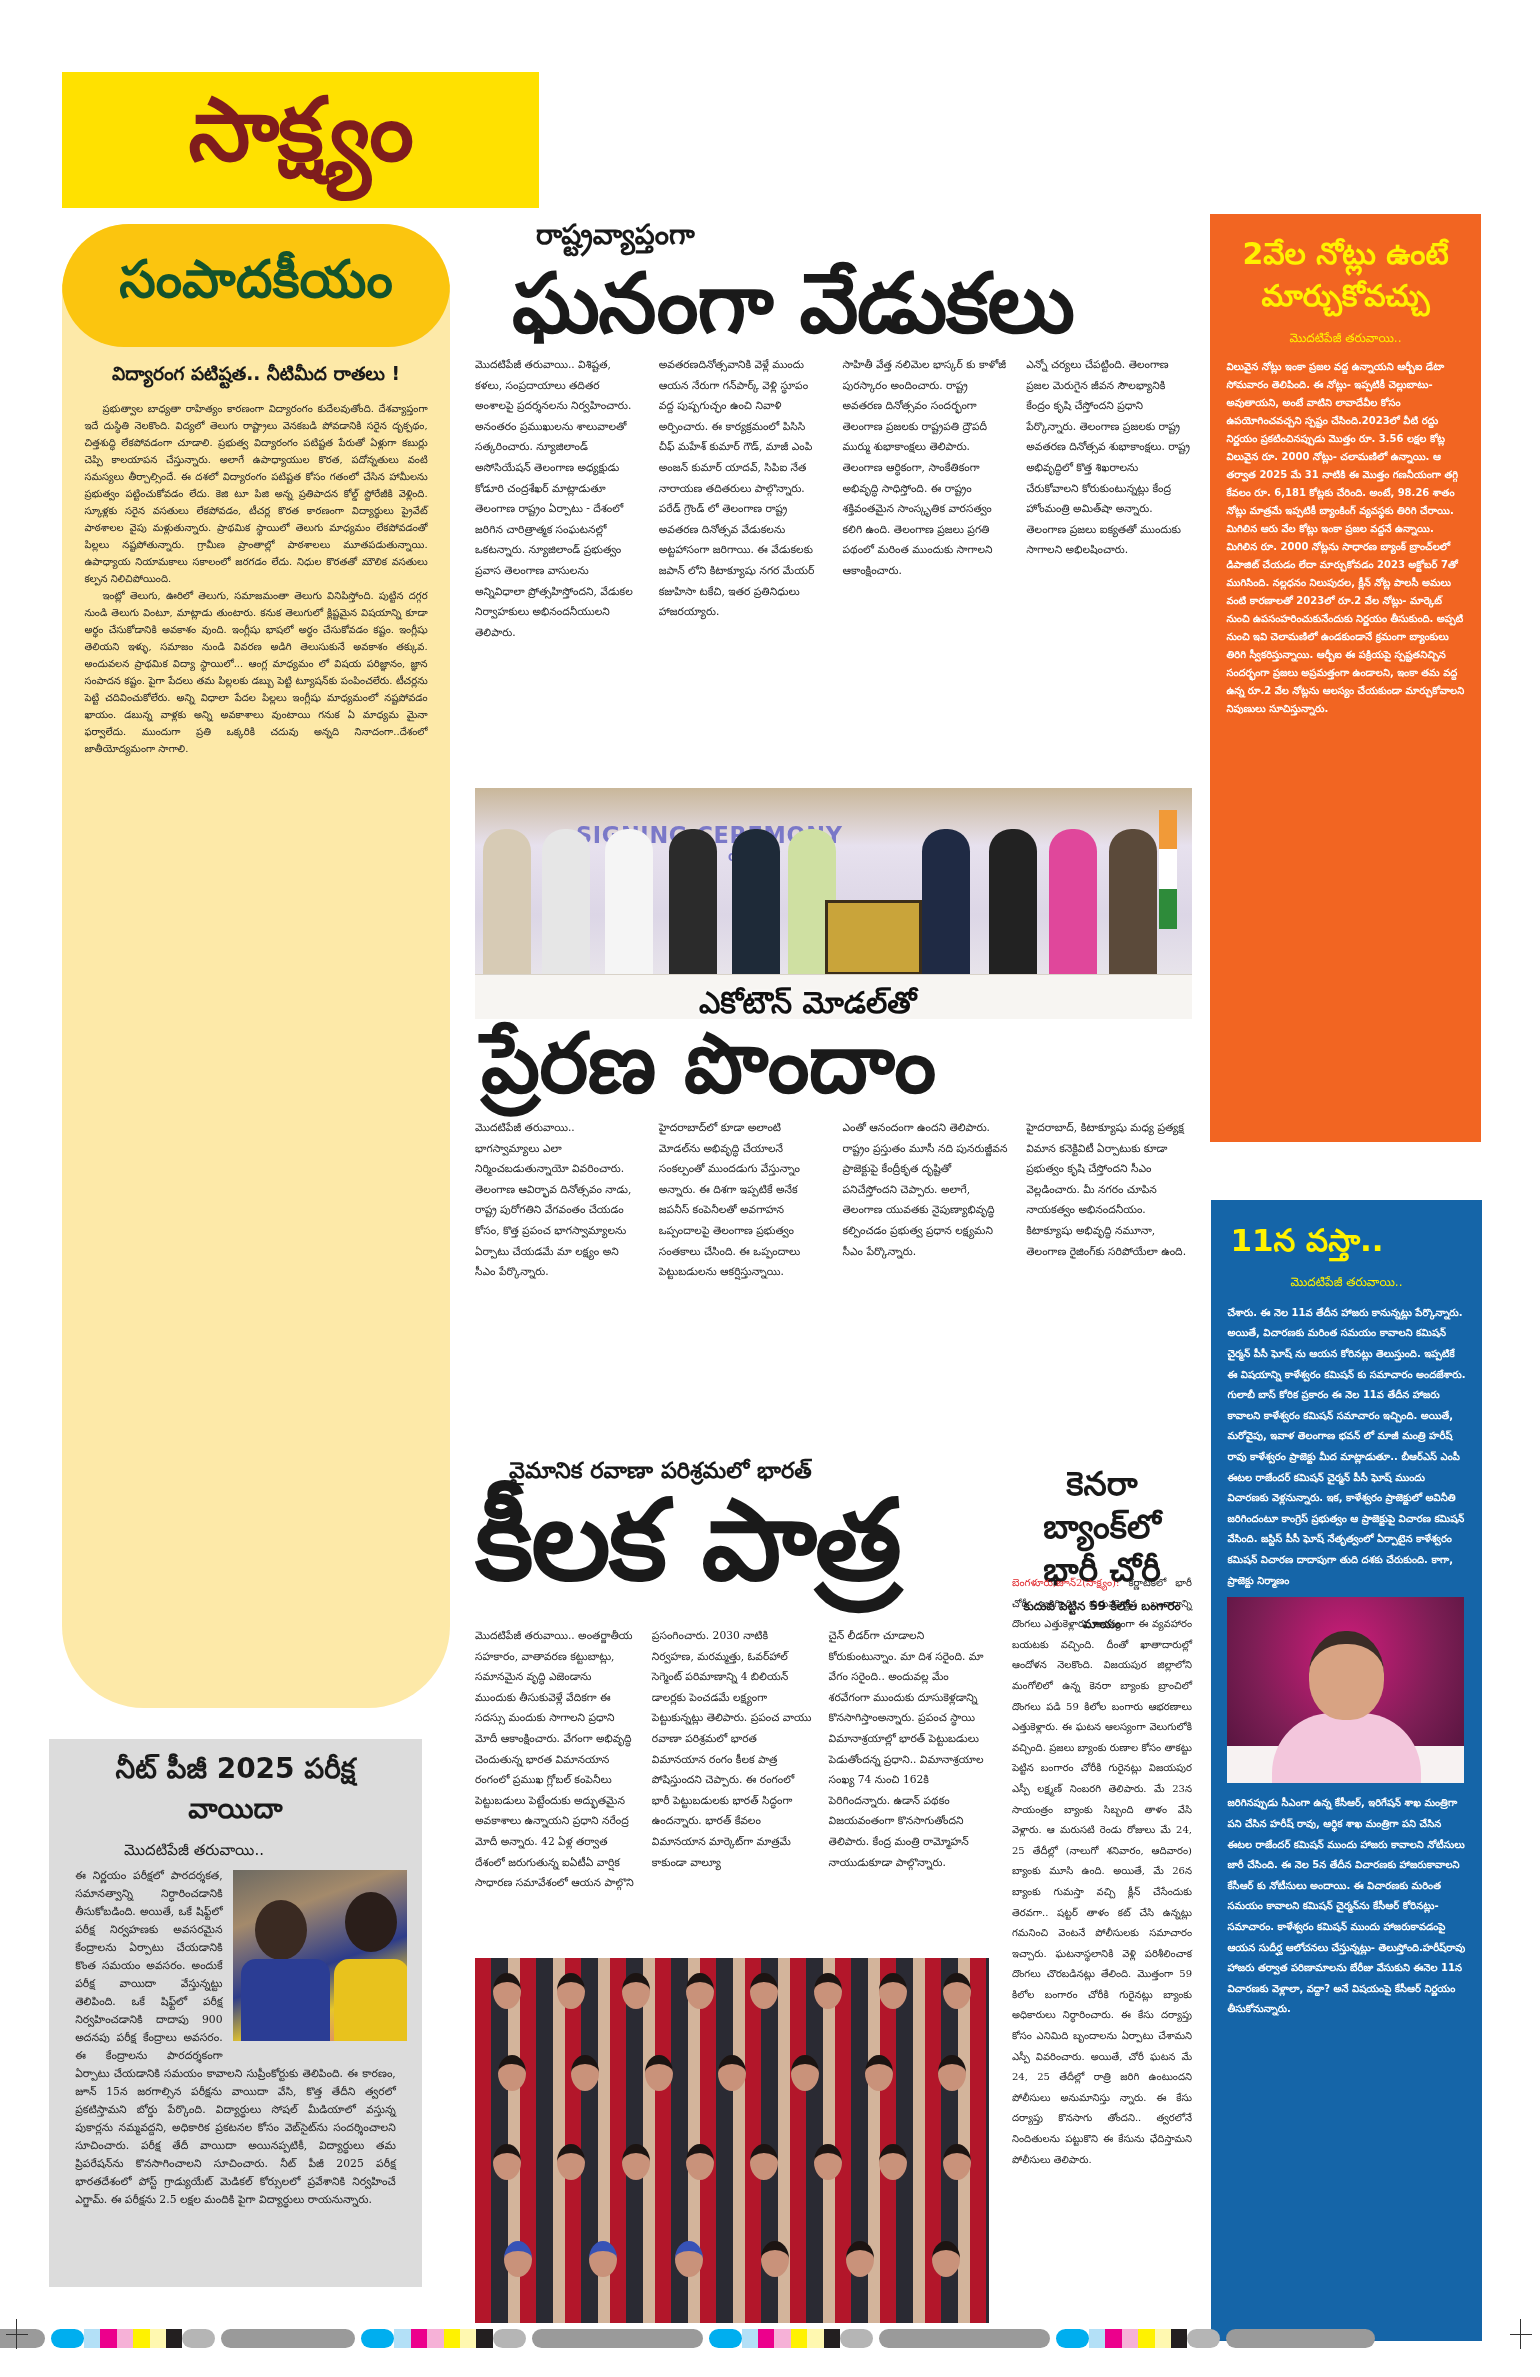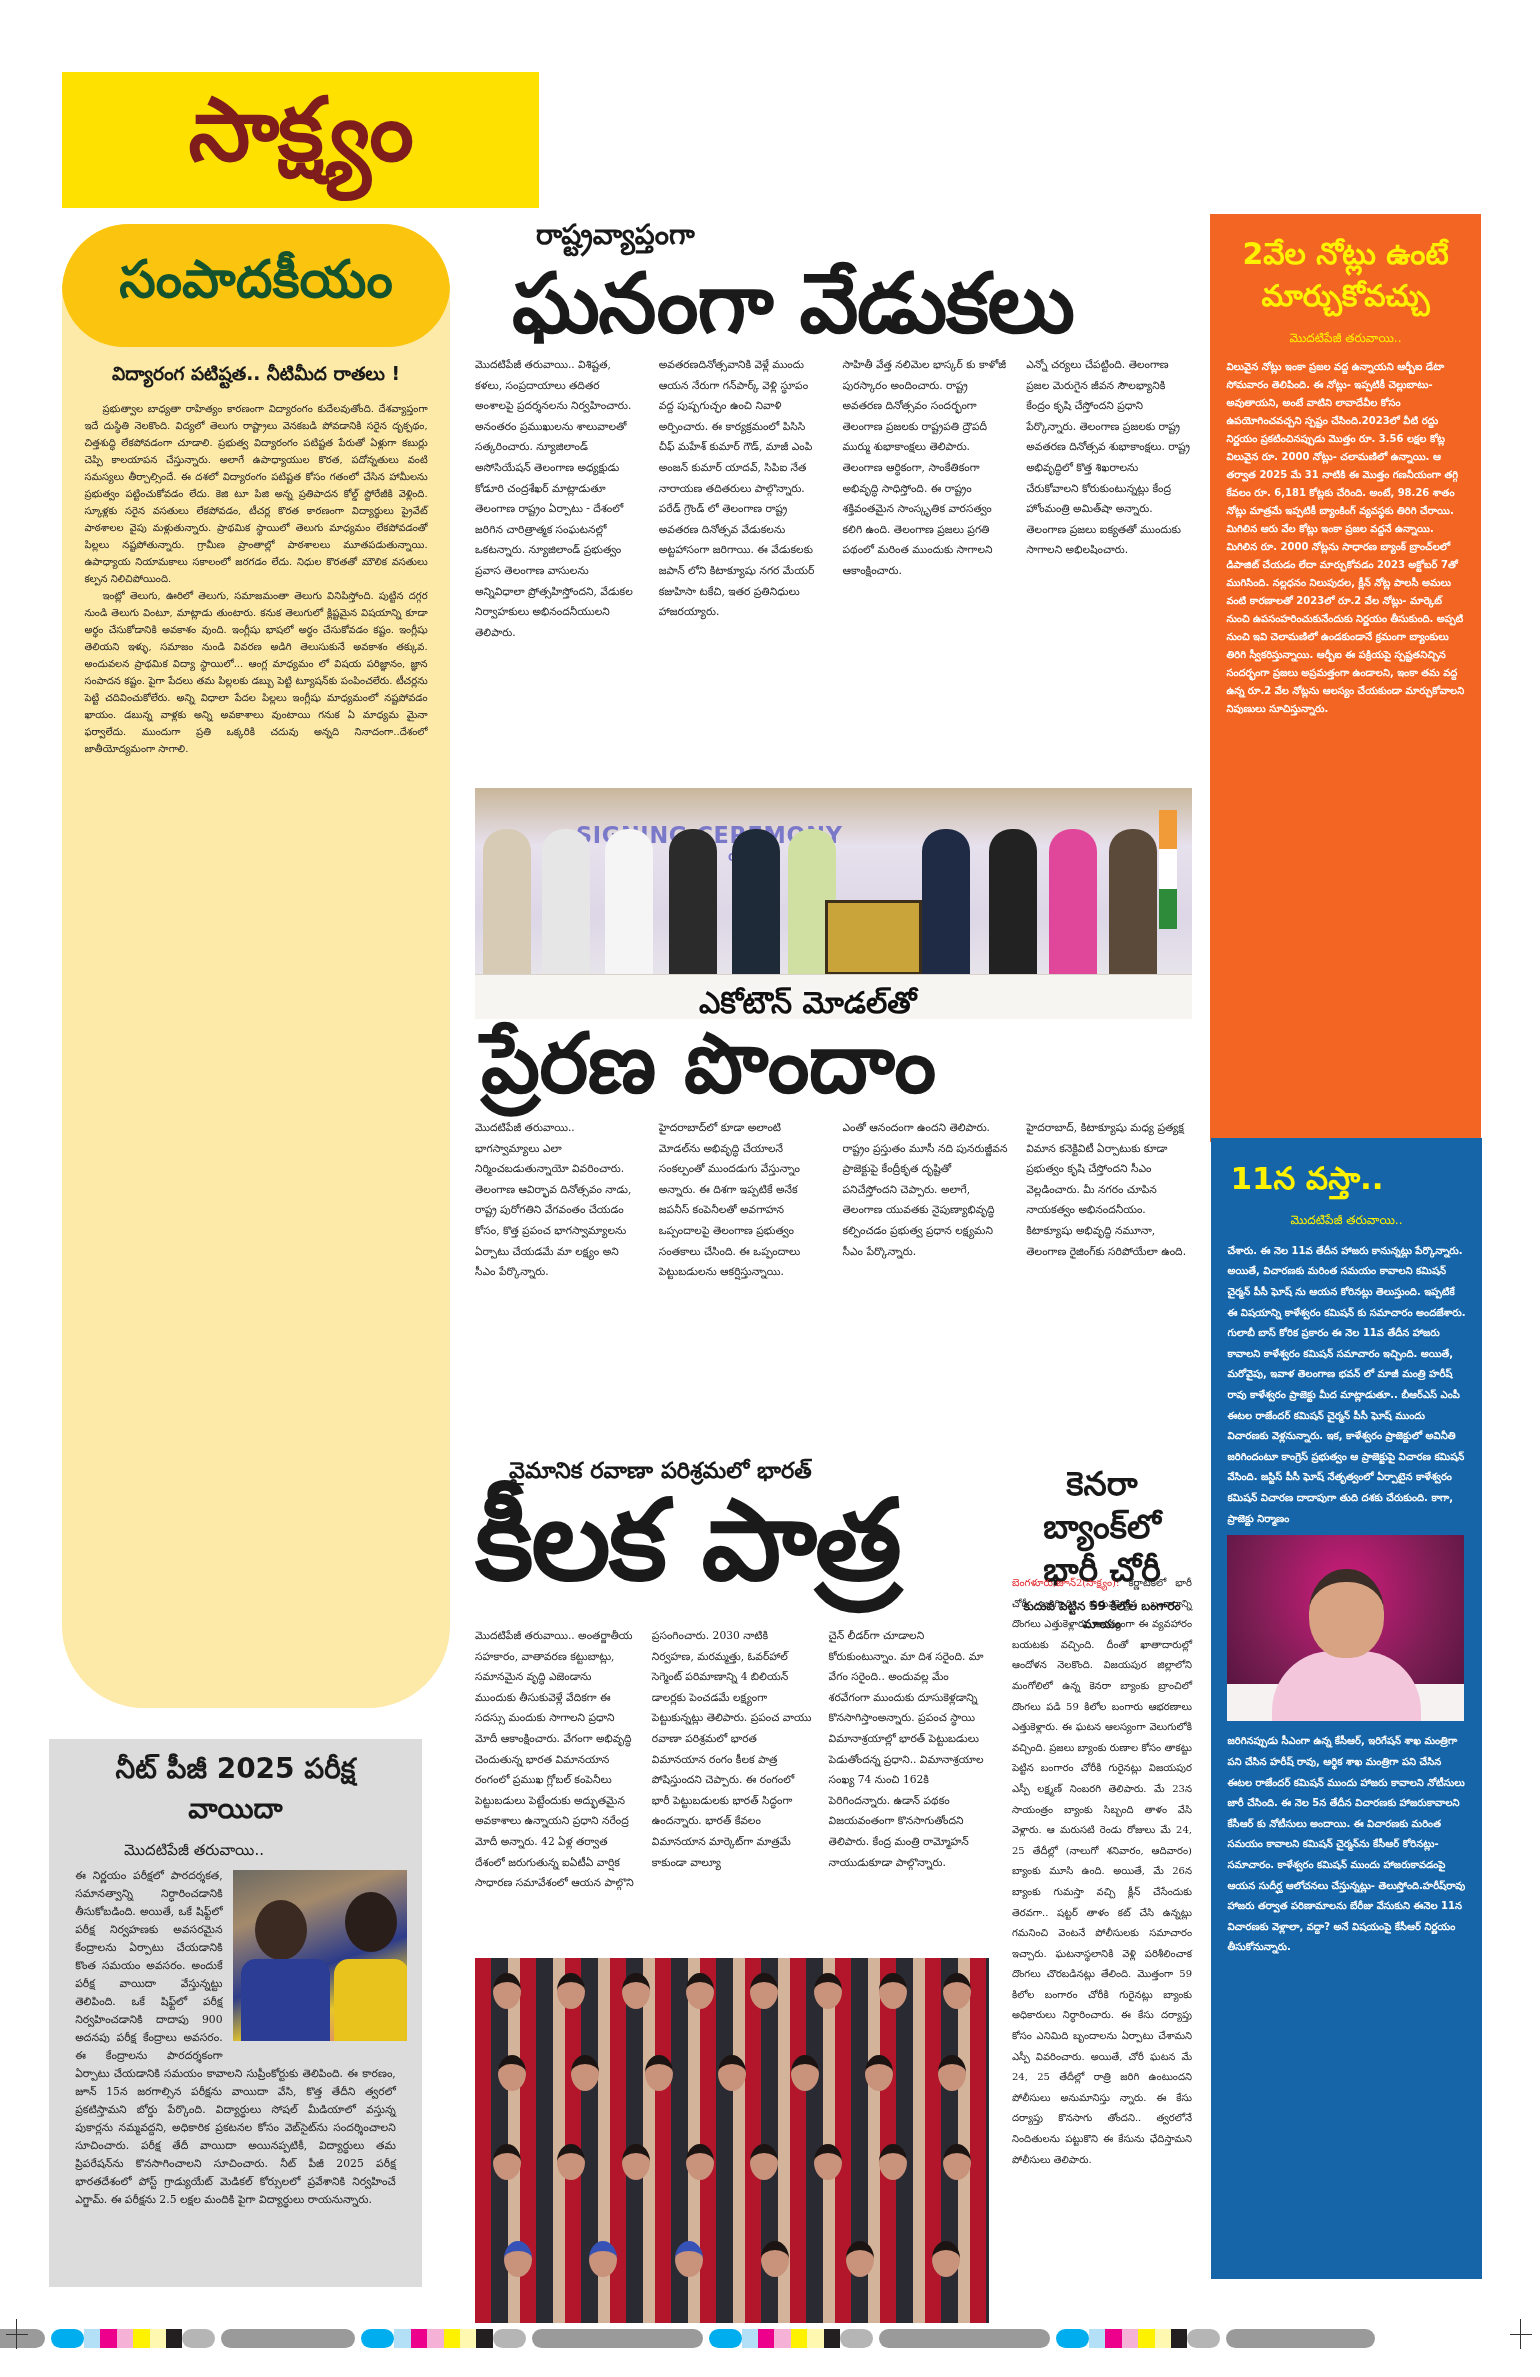--- a/index.html
+++ b/index.html
@@ -66,21 +66,21 @@
   .canara-sub { position: absolute; left: 537px; top: 1387px; width: 180px; text-align: center; font-family: "DejaVu Sans", sans-serif; font-weight: bold; font-size: 12px; line-height: 18px; }
   .canara-body { position: absolute; left: 537px; top: 1363px; width: 180px; font-size: 10px; line-height: 20.6px; text-align: justify; }
   .dateline { color: #e0262b; }
 
   
   .notes-box { position: absolute; left: 1210px; top: 214px; width: 271px; height: 928px; background: #f26522; padding: 19.4px 16.4px; color: #fff; }
   .notes-title { text-align: center; font-family: "DejaVu Sans", sans-serif; font-weight: bold; font-size: 30px; line-height: 42px; color: #fff200; }
   .notes-kicker { text-align: center; font-size: 12px; color: #fff200; margin: 13.4px 0 10.4px; font-family: "DejaVu Sans", sans-serif; }
   .notes-body { font-family: "DejaVu Sans", sans-serif; font-weight: bold; font-size: 10px; line-height: 18px; }
 
-  .vasta-box { position: absolute; left: 1211px; top: 1138px; width: 271px; height: 1141px; background: #1565a8; padding: 22.4px 16.4px; color: #fff; }
+  .vasta-box { position: absolute; left: 1211px; top: 1200px; width: 271px; height: 1141px; background: #1565a8; padding: 22.4px 16.4px; color: #fff; }
   .vasta-title { font-family: "DejaVu Sans", sans-serif; font-weight: bold; font-size: 31px; color: #fff200; margin-left: 3px; }
   .vasta-kicker { text-align: center; font-size: 12px; color: #fff200; margin: 9px 0 10.4px; font-family: "DejaVu Sans", sans-serif; }
   .vasta-body { font-family: "DejaVu Sans", sans-serif; font-weight: bold; font-size: 10px; line-height: 20.6px; }
   .vasta-photo { width: 237px; height: 186px; margin: 6px 0 10.4px 0; background: radial-gradient(ellipse at 50% 30%, #d01c7b 0%, #7d1e55 55%, #4a1238 100%); position: relative; overflow: hidden; }
   .vasta-photo .head { position: absolute; left: 82px; top: 34px; width: 75px; height: 89px; border-radius: 48% 48% 45% 45%; background: #d8a383; border-top: 13.4px solid #3a2c26; }
   .vasta-photo .shawl { position: absolute; left: 45px; top: 116px; width: 149px; height: 82px; border-radius: 60px 60px 0 0; background: #f3c6dc; }
   .vasta-photo .shirt { position: absolute; left: 0; top: 149px; width: 237px; height: 45px; background: #f7f2f2; }
 
   
   .regbar { position: absolute; left: 0; top: 2329px; width: 1541px; height: 19.4px; display: flex; align-items: center; }

